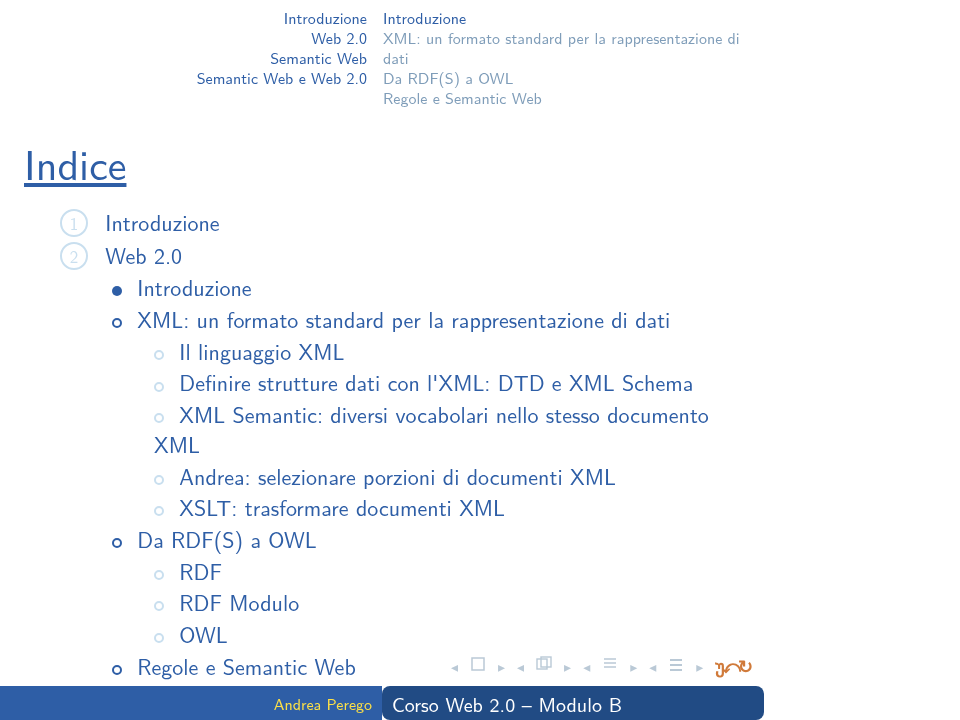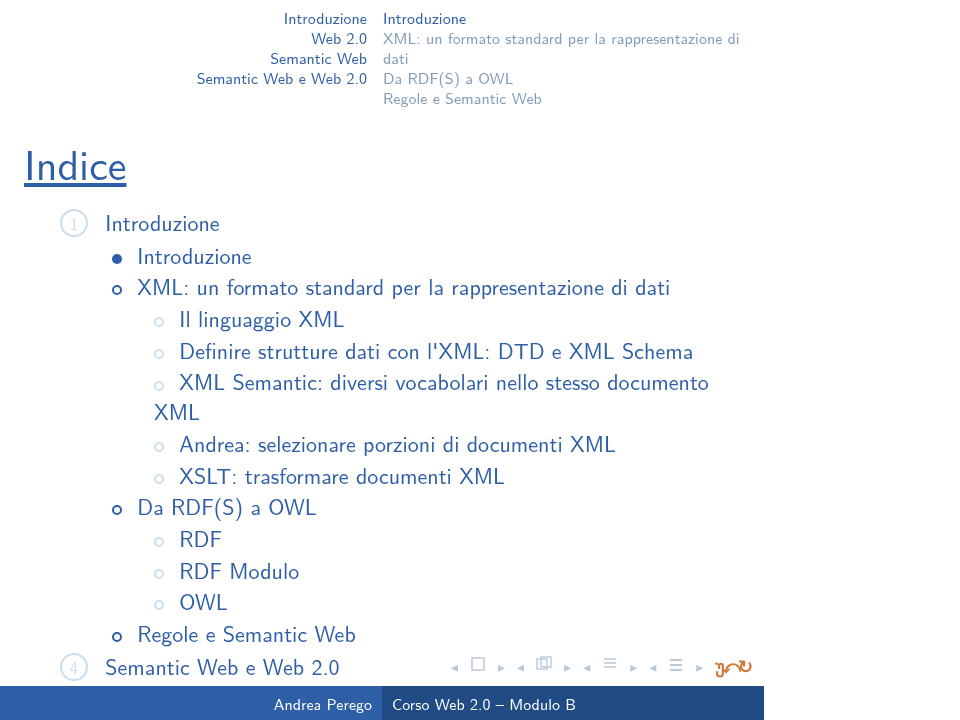--- a/index.html
+++ b/index.html
@@ -22,22 +22,22 @@
   .lvl1 { margin: 3px 0; }
   .lvl2 { margin: 2px 0 2px 52px; }
   .lvl3 { margin: 2px 0 2px 94px; }
   .bullet-sm { display:inline-block; width:10px; height:10px; border-radius:50%; vertical-align:middle; margin-right:8px; }
   .bullet-sm.hollow { border:2px solid #c9dfef; }
   .bullet-sm.solid { background:#2e5ea6; }
   .bullet-sm.partial { border:2px solid #2e5ea6; }
   .link { color:#2e5ea6; }
   
   .footer { position:absolute; bottom:0; left:0; right:0; height:34px; display:flex; }
-  .fleft { width:50%; height:34px; background:#2e5ea6; color:#ffffff; display:flex; align-items:center; justify-content:flex-end; padding-right:10px; font-size:16px;padding-left:19px; }
-  .fright { width:50%; height:34px; background:#214b84; color:#fff; display:flex; align-items:center; padding-left:10px; font-size:16px; }
+  .fleft { width:50%; height:34px; background:#2e5ea6; color:#fde047; display:flex; align-items:center; justify-content:flex-end; padding-right:10px; font-size:16px;padding-left:19px; }
+  .fright { width:50%; height:34px; background:#214b84; color:#fff; display:flex; align-items:center; padding-left:10px; font-size:20px;border-radius:8px; }
   
   .navicons { position:absolute; right:14px; bottom:42px; display:flex; align-items:center; gap:12px; color:#a9b9c8; font-size:16px; }
   .arrow { font-size:14px; color:#bac9d6; }
   .ico svg { width:16px; height:16px; fill:#bac9d6; }
   .loop { color:#d07a3a; font-size:18px; letter-spacing:-3px; font-weight:600;}
 </style>
 </head>
 <body>
 
 <div class="slide">
@@ -59,20 +59,24 @@
 
   <div class="ftitle">Indice</div>
 
   <div class="outline">
 
     <div class="lvl1">
       <span class="num hollow">1</span>
       <span class="link">Introduzione</span>
     </div>
 
+    <div class="lvl1">
+      <span class="num hollow">2</span>
+      <span class="link">Web 2.0</span>
+    </div>
 
 
     <div class="lvl2">
       <span class="bullet-sm solid"></span>
       <span class="link">Introduzione</span>
     </div>
 
     <div class="lvl2">
       <span class="bullet-sm partial"></span>
       <span class="link">XML: un formato standard per la rappresentazione di dati</span>

